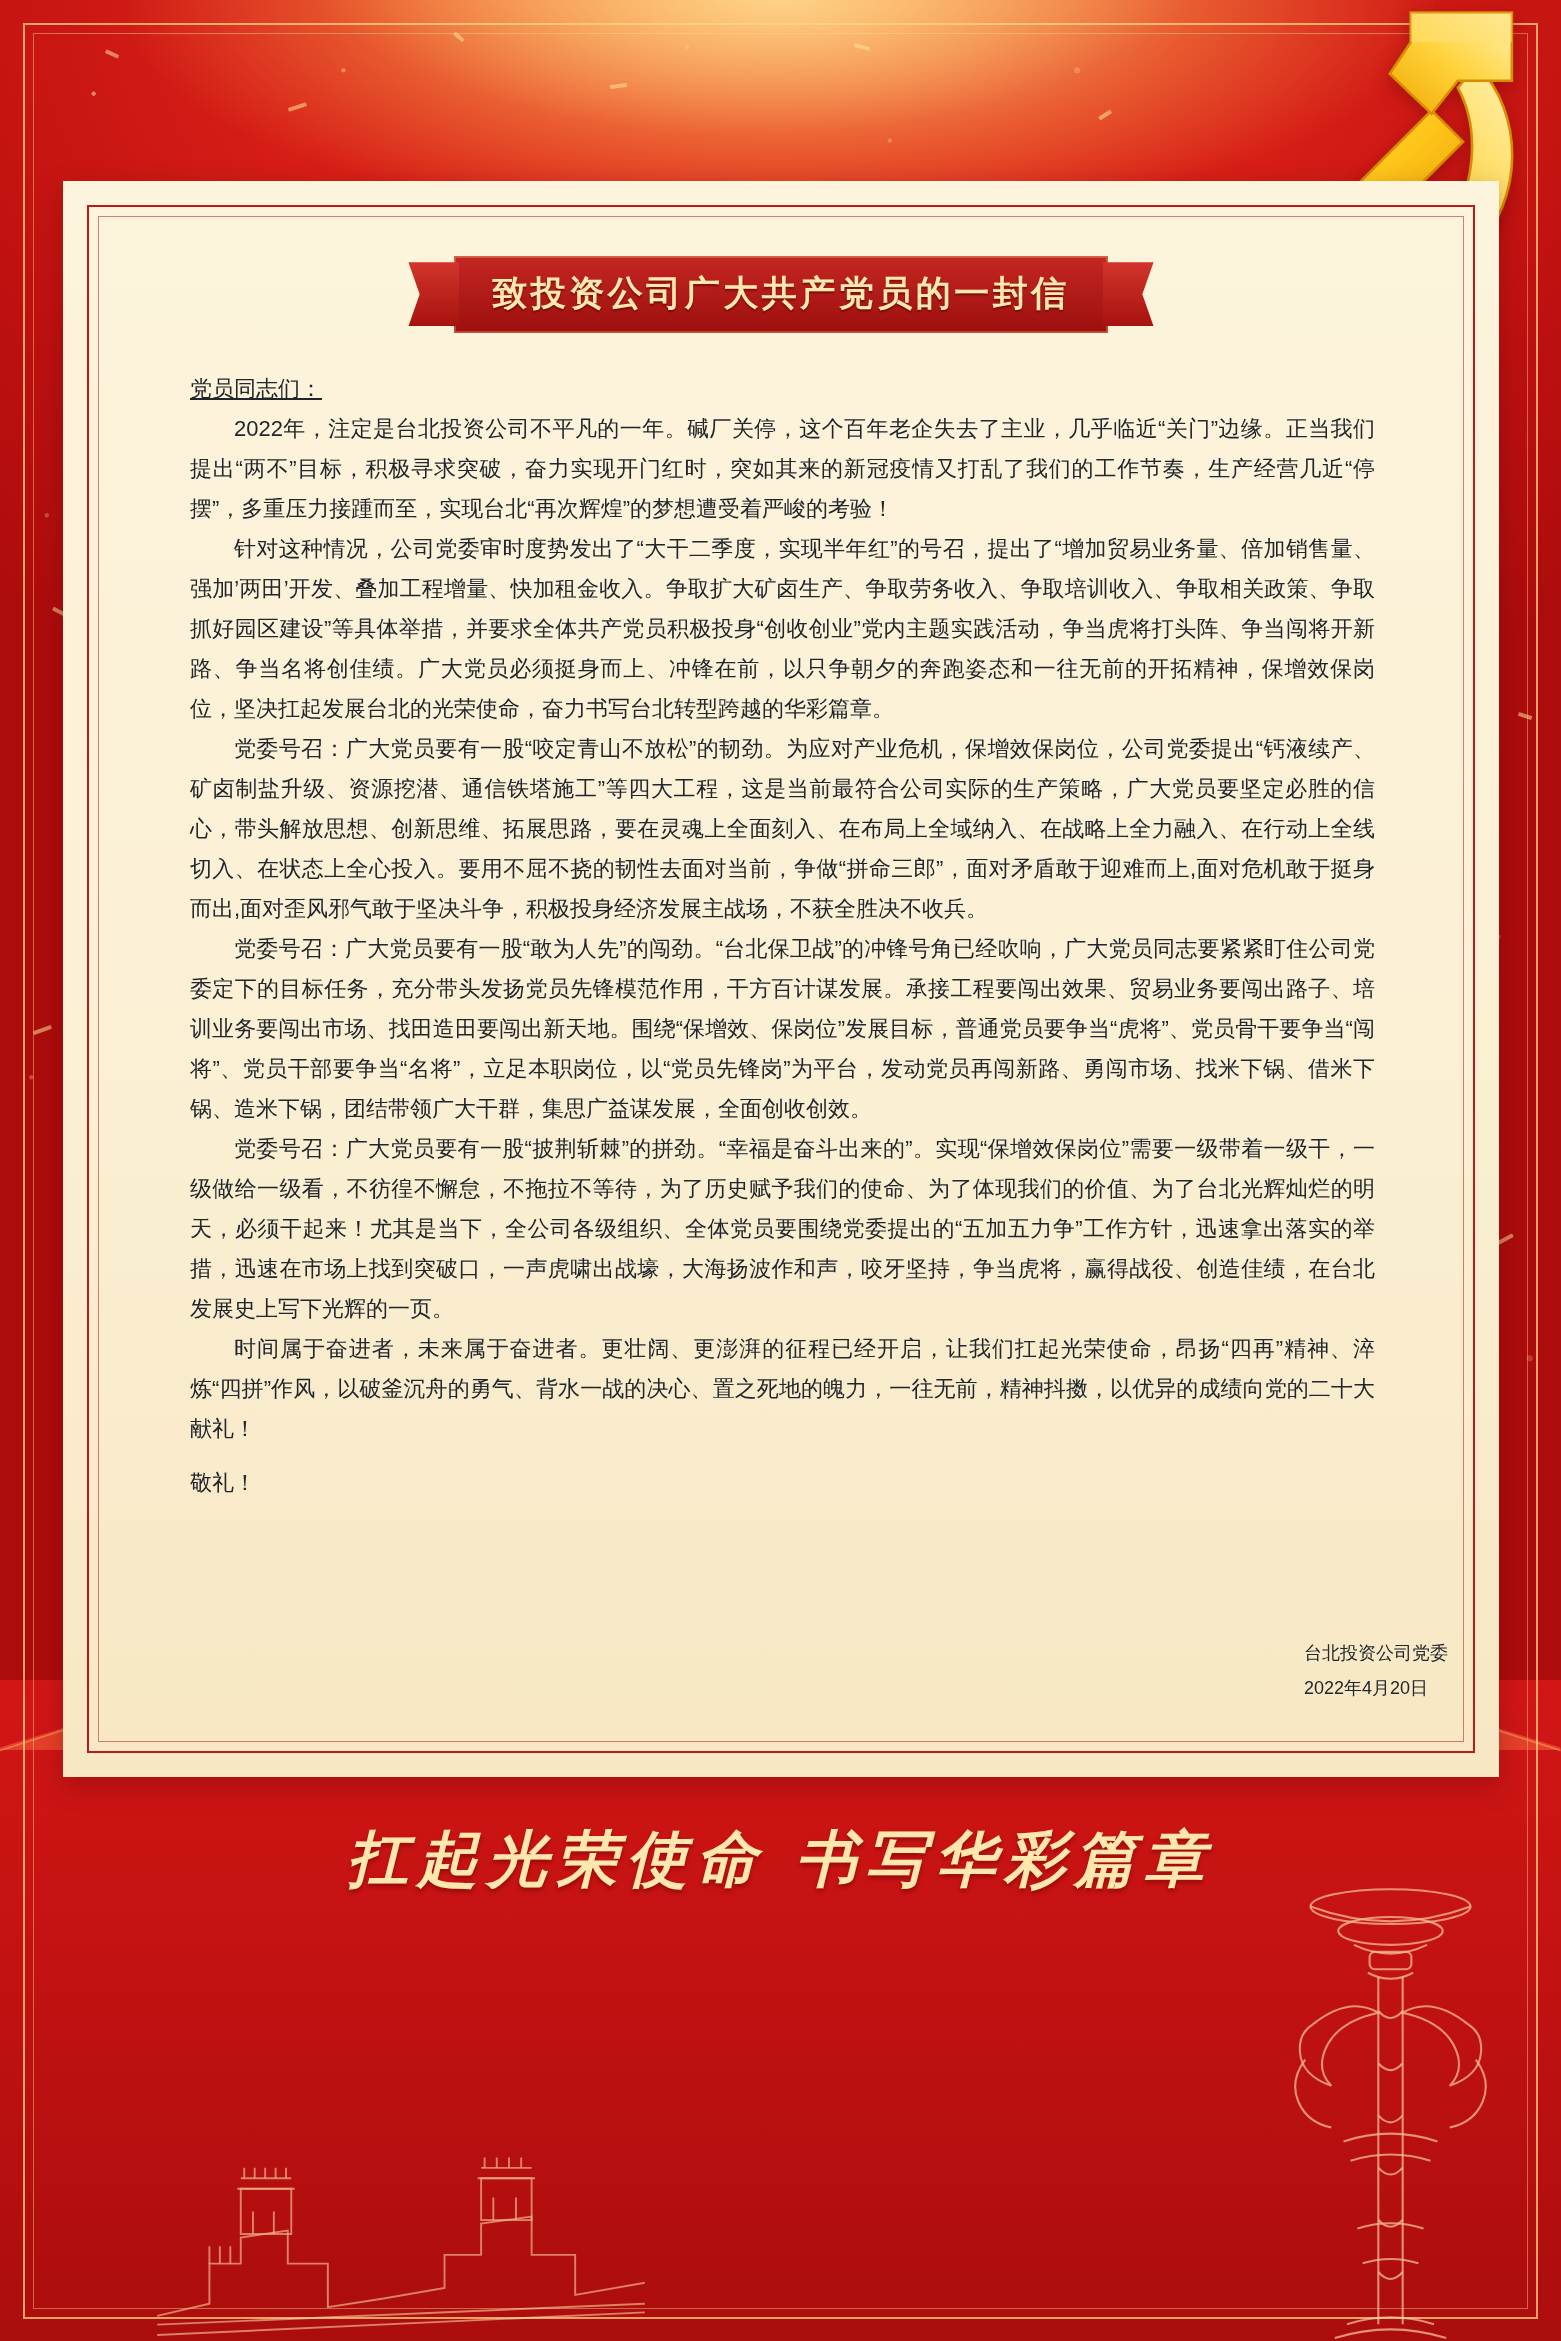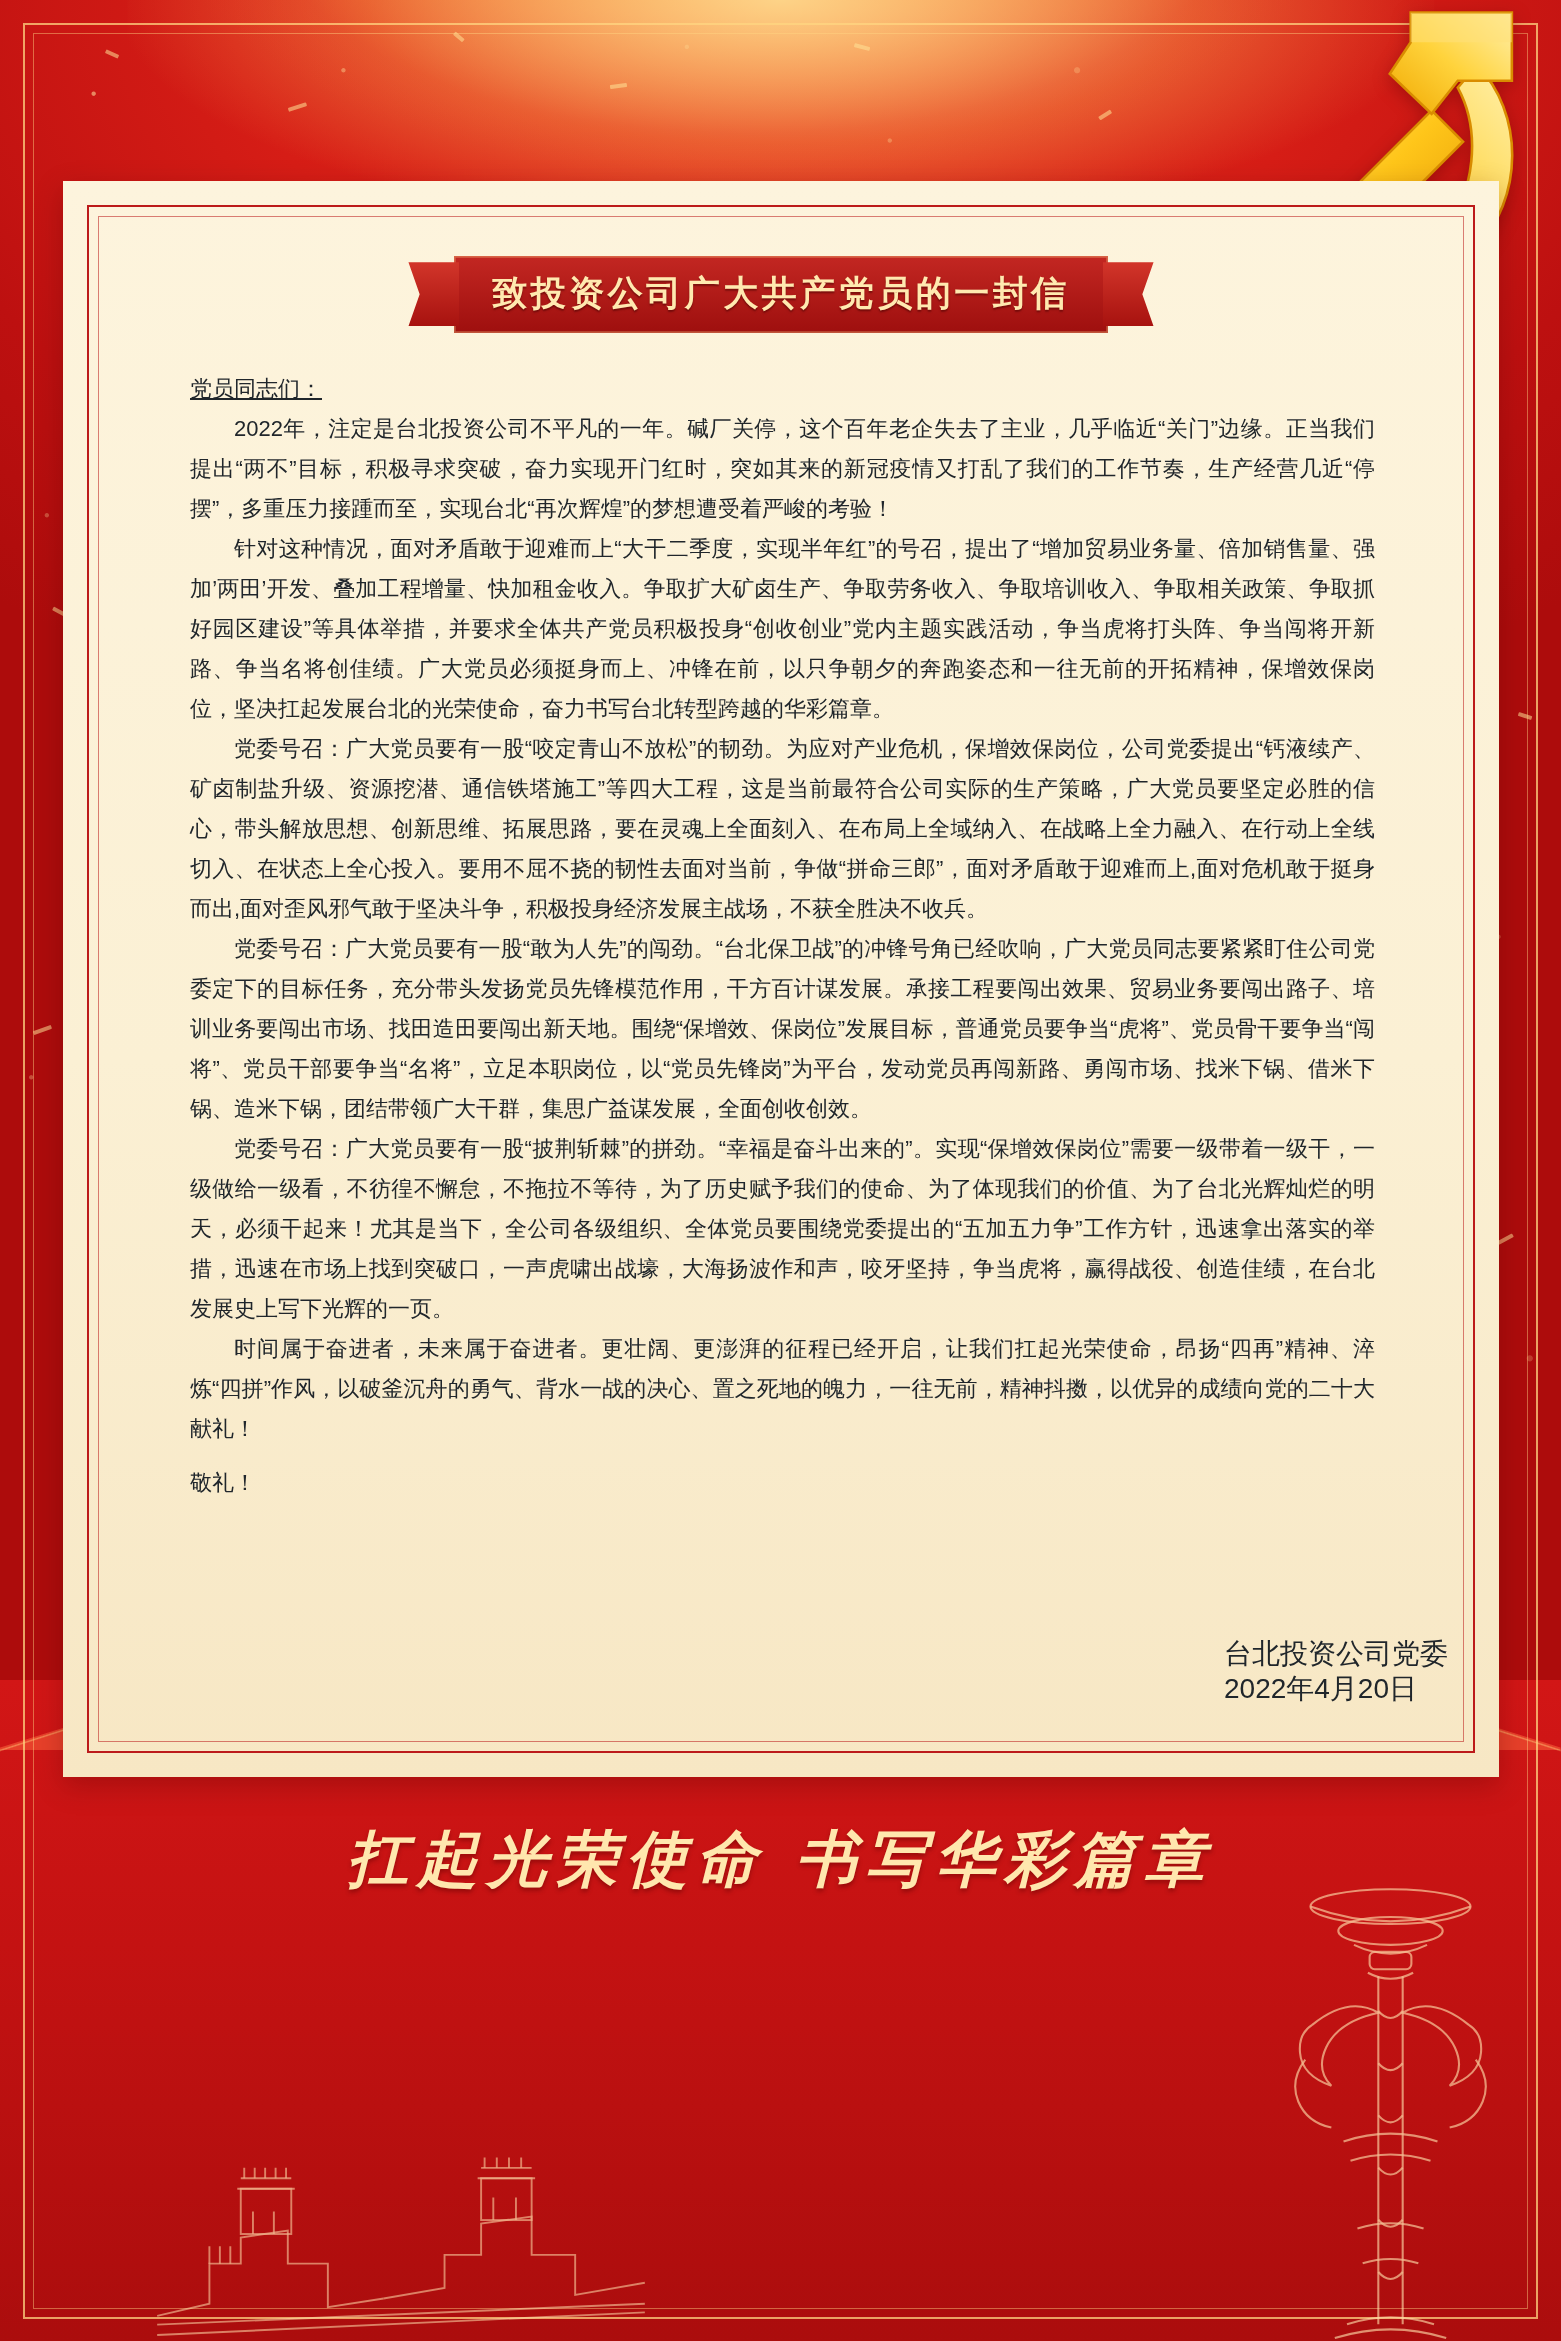--- a/index.html
+++ b/index.html
@@ -187,21 +187,21 @@
   .indent { text-indent: 2em; }
   .lead-label { font-weight: normal; }
   .salutation { margin-bottom: 0; text-decoration: underline; }
   .closing { margin-top: 14px; }
   .closing .l1 { text-indent: 2em; }
   .sign {
     position: absolute;
     right: 51px;
     bottom: 71px;
     text-align: left;
-    font-size: 28px;
+    font-size: 18px;
     line-height: 35px;
     color: #20262b;
   }
   
   .slogan {
     position: absolute;
     left: 0; right: 0;
     top: 1819px;
     text-align: center;
     color: #ffe7ae;
@@ -308,21 +308,21 @@
       <div class="ribbon-end left"></div>
       <div class="title-bar">
         <span>致投资公司广大共产党员的一封信</span>
       </div>
       <div class="ribbon-end right"></div>
     </div>
 
     <div class="letter-body">
       <p class="salutation">党员同志们：</p>
       <p class="indent">2022年，注定是台北投资公司不平凡的一年。碱厂关停，这个百年老企失去了主业，几乎临近“关门”边缘。正当我们提出“两不”目标，积极寻求突破，奋力实现开门红时，突如其来的新冠疫情又打乱了我们的工作节奏，生产经营几近“停摆”，多重压力接踵而至，实现台北“再次辉煌”的梦想遭受着严峻的考验！</p>
-      <p class="indent">针对这种情况，面对矛盾敢于迎难而上“大干二季度，实现半年红”的号召，提出了“增加贸易业务量、倍加销售量、强加’两田’开发、叠加工程增量、快加租金收入。争取扩大矿卤生产、争取劳务收入、争取培训收入、争取相关政策、争取抓好园区建设”等具体举措，并要求全体共产党员积极投身“创收创业”党内主题实践活动，争当虎将打头阵、争当闯将开新路、争当名将创佳绩。广大党员必须挺身而上、冲锋在前，以只争朝夕的奔跑姿态和一往无前的开拓精神，保增效保岗位，坚决扛起发展台北的光荣使命，奋力书写台北转型跨越的华彩篇章。</p>
+      <p class="indent">针对这种情况，公司党委审时度势发出了“大干二季度，实现半年红”的号召，提出了“增加贸易业务量、倍加销售量、强加’两田’开发、叠加工程增量、快加租金收入。争取扩大矿卤生产、争取劳务收入、争取培训收入、争取相关政策、争取抓好园区建设”等具体举措，并要求全体共产党员积极投身“创收创业”党内主题实践活动，争当虎将打头阵、争当闯将开新路、争当名将创佳绩。广大党员必须挺身而上、冲锋在前，以只争朝夕的奔跑姿态和一往无前的开拓精神，保增效保岗位，坚决扛起发展台北的光荣使命，奋力书写台北转型跨越的华彩篇章。</p>
 
       <p class="indent"><span class="lead-label">党委号召：</span><span>广大党员要有一股“咬定青山不放松”的韧劲。为应对产业危机，保增效保岗位，公司党委提出“钙液续产、矿卤制盐升级、资源挖潜、通信铁塔施工”等四大工程，这是当前最符合公司实际的生产策略，广大党员要坚定必胜的信心，带头解放思想、创新思维、拓展思路，要在灵魂上全面刻入、在布局上全域纳入、在战略上全力融入、在行动上全线切入、在状态上全心投入。要用不屈不挠的韧性去面对当前，争做“拼命三郎”，面对矛盾敢于迎难而上,面对危机敢于挺身而出,面对歪风邪气敢于坚决斗争，积极投身经济发展主战场，不获全胜决不收兵。</span></p>
 
       <p class="indent"><span class="lead-label">党委号召：</span><span>广大党员要有一股“敢为人先”的闯劲。“台北保卫战”的冲锋号角已经吹响，广大党员同志要紧紧盯住公司党委定下的目标任务，充分带头发扬党员先锋模范作用，干方百计谋发展。承接工程要闯出效果、贸易业务要闯出路子、培训业务要闯出市场、找田造田要闯出新天地。围绕“保增效、保岗位”发展目标，普通党员要争当“虎将”、党员骨干要争当“闯将”、党员干部要争当“名将”，立足本职岗位，以“党员先锋岗”为平台，发动党员再闯新路、勇闯市场、找米下锅、借米下锅、造米下锅，团结带领广大干群，集思广益谋发展，全面创收创效。</span></p>
 
       <p class="indent"><span class="lead-label">党委号召：</span><span>广大党员要有一股“披荆斩棘”的拼劲。“幸福是奋斗出来的”。实现“保增效保岗位”需要一级带着一级干，一级做给一级看，不彷徨不懈怠，不拖拉不等待，为了历史赋予我们的使命、为了体现我们的价值、为了台北光辉灿烂的明天，必须干起来！尤其是当下，全公司各级组织、全体党员要围绕党委提出的“五加五力争”工作方针，迅速拿出落实的举措，迅速在市场上找到突破口，一声虎啸出战壕，大海扬波作和声，咬牙坚持，争当虎将，赢得战役、创造佳绩，在台北发展史上写下光辉的一页。</span></p>
 
       <p class="indent">时间属于奋进者，未来属于奋进者。更壮阔、更澎湃的征程已经开启，让我们扛起光荣使命，昂扬“四再”精神、淬炼“四拼”作风，以破釜沉舟的勇气、背水一战的决心、置之死地的魄力，一往无前，精神抖擞，以优异的成绩向党的二十大献礼！</p>
 
       <div class="closing">

